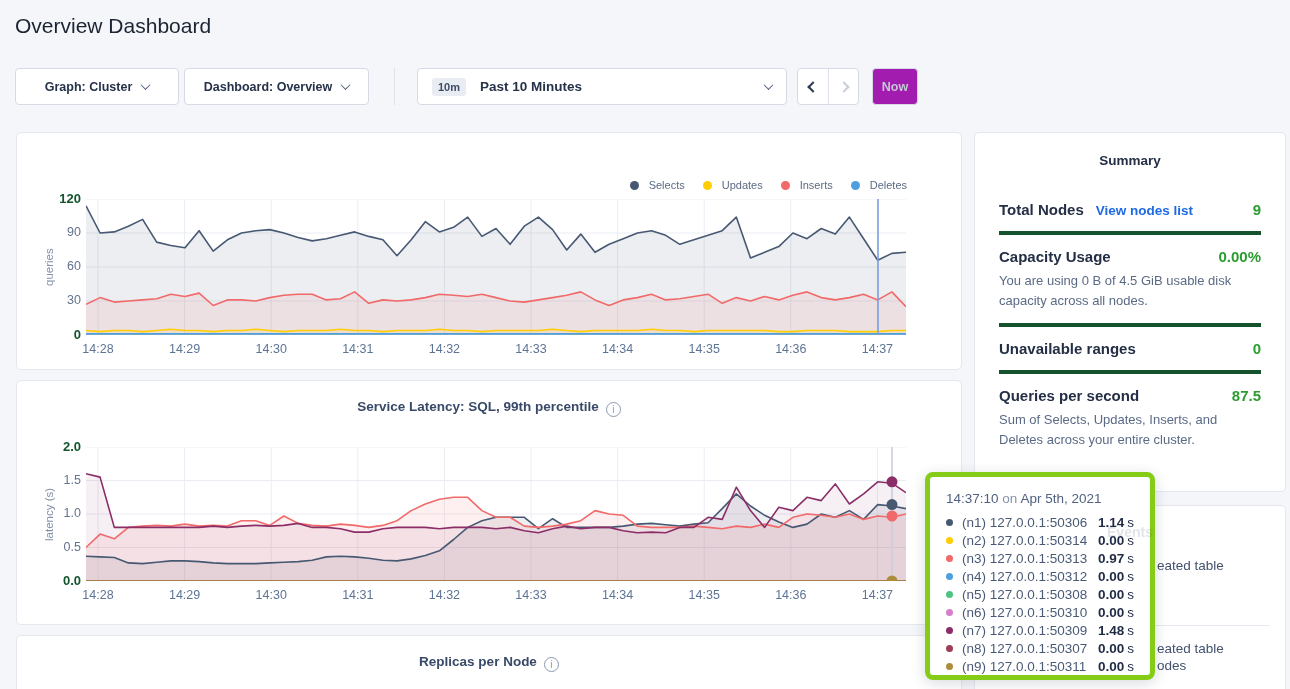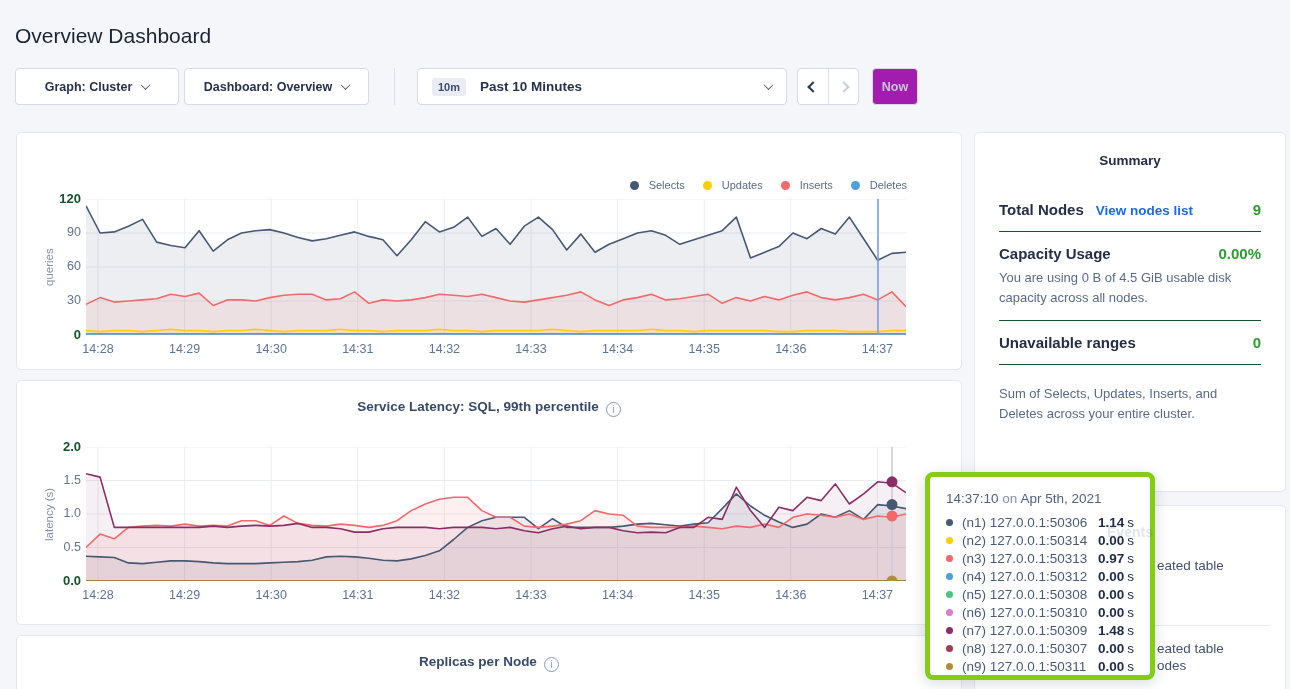--- a/index.html
+++ b/index.html
@@ -2,21 +2,21 @@
 <html><head>
 <meta charset="utf-8">
 <style>
   * { box-sizing: border-box; margin: 0; padding: 0; }
   html,body { width:1290px; height:689px; overflow:hidden; }
   body {
     font-family: "Liberation Sans", "DejaVu Sans", sans-serif;
     background:#f5f6f9; color:#1c2433; position:relative;
   }
   
-  .page-title { position:absolute; left:15px; top:24px; font-size:21px; font-weight:500; color:#1b2432; }
+  .page-title { position:absolute; left:15px; top:14px; font-size:21px; font-weight:500; color:#1b2432; }
 
   
   .btn, .timebox, .navgroup, .nowbtn {
     position:absolute; top:68px; height:37px; background:#fff;
     border:1px solid #d5dae4; border-radius:4px; display:flex; align-items:center;
     font-size:12.5px; font-weight:bold; color:#26324a; cursor:pointer;
   }
   .btn { justify-content:center; gap:10px; }
   .btn-graph { left:15px; width:164px; }
   .btn-dash  { left:184px; width:185px; }
@@ -55,21 +55,21 @@
 
   .ytick { position:absolute; width:42px; text-align:right; font-size:12.5px; color:#64748f; }
   .ytick.strong { font-weight:bold; color:#14532d; font-size:13px; }
   .xtick { position:absolute; width:56px; text-align:center; font-size:12.5px; color:#5d7495; }
   .axis-ylabel { position:absolute; left:26px; writing-mode:vertical-rl; transform:rotate(180deg);
                  display:flex; align-items:center; justify-content:center; font-size:11.5px; color:#8191a9; }
 
   
   .summary-title { text-align:center; font-size:13.5px; font-weight:bold; color:#242e45; padding-top:20px; }
   .summary-body { padding:0 24px; margin-top:20px; }
-  .srow { padding:13px 0; border-bottom:1px solid #14532d; }
+  .srow { padding:13px 0; border-bottom:4px solid #14532d; }
   .srow:last-child { border-bottom:none; }
   .srow-head { display:flex; align-items:baseline; font-size:15px; font-weight:bold; color:#242e45; }
   .srow-link { color:#1d6ae5; font-size:13.5px; margin-left:12px; cursor:pointer; }
   .srow-value { margin-left:auto; color:#2a9d2f; }
   .srow-desc { font-size:13px; color:#5a6a85; line-height:1.5; margin-top:6px; }
 
   
   .event-frag { position:absolute; left:1157px; font-size:13.5px; color:#42526e; z-index:10; }
   .event-divider { position:absolute; left:990px; top:625px; width:280px; height:1px; background:#e7eaf0; z-index:5; }
   .events-ghost-title { position:absolute; left:974px; top:524px; width:312px; text-align:center;
@@ -259,20 +259,24 @@
       </div>
       <div class="srow-desc">You are using 0 B of 4.5 GiB usable disk capacity across all nodes.</div>
     </div>
     <div class="srow">
       <div class="srow-head">
         <span>Unavailable ranges</span>
         <span class="srow-value">0</span>
       </div>
     </div>
     <div class="srow">
+      <div class="srow-head">
+        <span>Queries per second</span>
+        <span class="srow-value">87.5</span>
+      </div>
       <div class="srow-desc">Sum of Selects, Updates, Inserts, and Deletes across your entire cluster.</div>
     </div>
   </div>
 </div>
 
 <div class="card card-events"></div>
 <div class="event-divider"></div>
 <div class="event-frag" style="top:558px;">eated table</div>
 <div class="event-frag" style="top:641px;">eated table</div>
 <div class="event-frag" style="top:658px;">odes</div>

